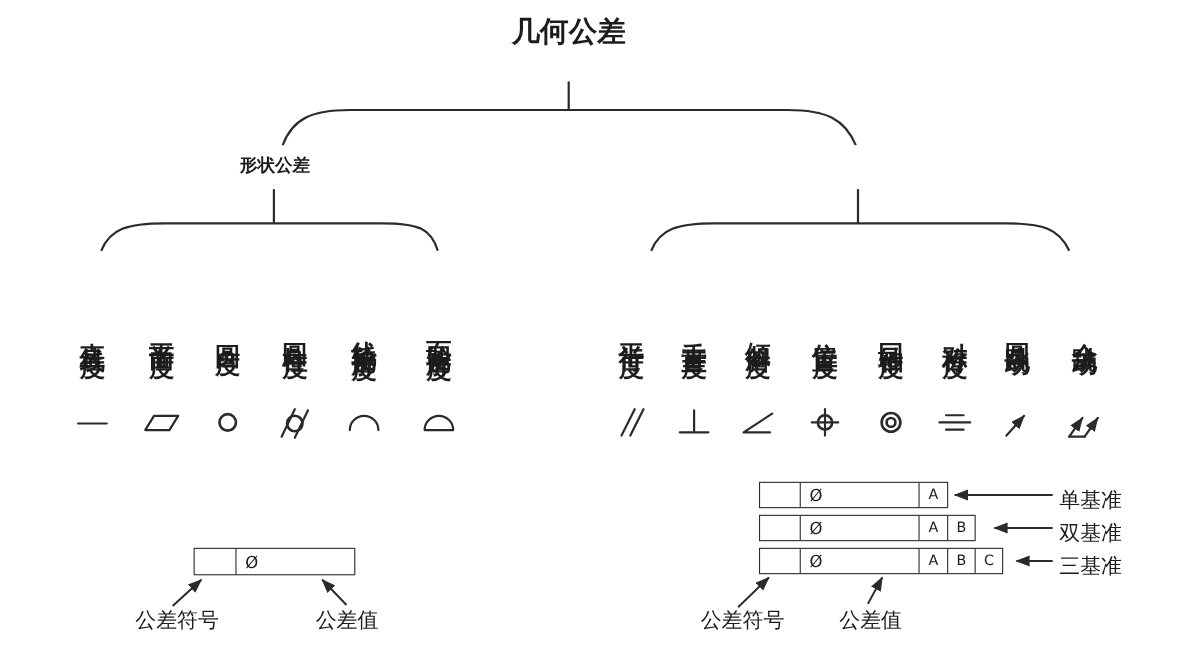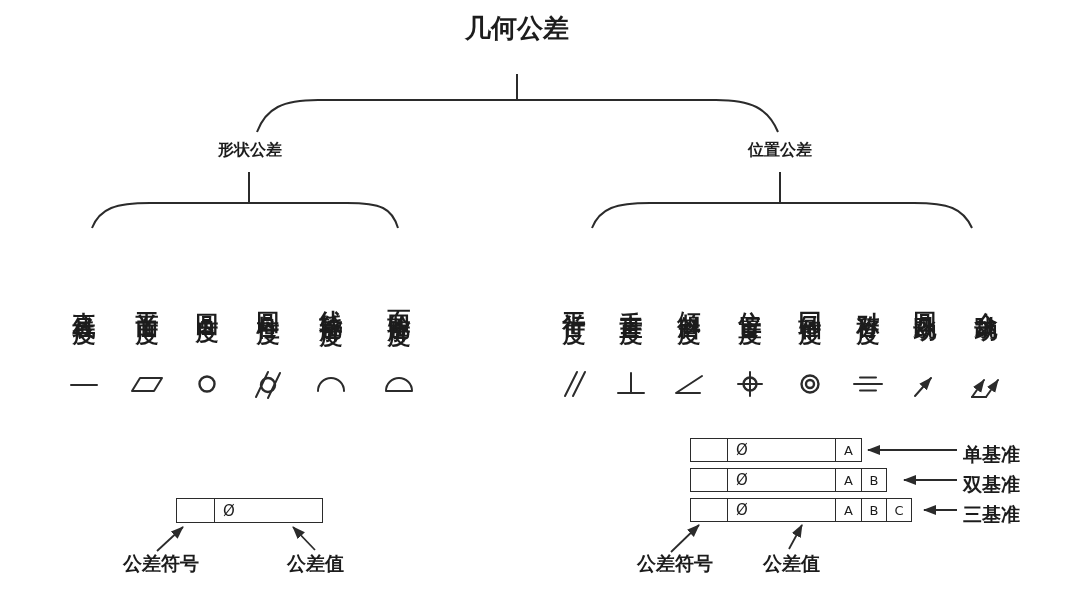--- a/index.html
+++ b/index.html
@@ -15,21 +15,21 @@
   .vlabel{height:122px;display:flex;align-items:center;justify-content:center;
           writing-mode:vertical-rl;text-orientation:upright;font-size:23px;font-weight:700;
           letter-spacing:4px;line-height:1;white-space:nowrap;}
   .sym{margin-top:6px;display:block;}
   .sym *{stroke:#2b2b2b;stroke-width:2.4;fill:none;stroke-linecap:round;stroke-linejoin:round;}
   .frame{position:absolute;display:flex;border:1.5px solid #2b2b2b;box-sizing:border-box;background:#fff;}
   .fcell{border-left:1.5px solid #2b2b2b;height:100%;display:flex;align-items:center;justify-content:center;
          box-sizing:border-box;font-family:"DejaVu Sans","Liberation Sans",sans-serif;font-size:13px;color:#1c1c1c;}
   .fcell.first{border-left:none;}
   .fcell.dia{flex:1;justify-content:flex-start;padding-left:8px;font-size:15px;}
-  .note{position:absolute;font-size:19px;font-weight:700;white-space:nowrap;}
+  .note{position:absolute;font-size:19px;font-weight:400;white-space:nowrap;}
 </style>
 </head>
 <body>
 
 <div class="canvas">
 
   <svg class="overlay" viewBox="0 0 1080 596">
     <defs>
       <marker id="ah" markerUnits="userSpaceOnUse" markerWidth="15" markerHeight="12" refX="12" refY="5" orient="auto">
         <path d="M0 0 L13 5 L0 10 Z" style="fill:#2b2b2b;stroke:none;"></path>
@@ -103,21 +103,20 @@
     <path class="arrow" marker-end="url(#ah)" d="M957 450 L868 450"></path>
     <path class="arrow" marker-end="url(#ah)" d="M957 480 L904 480"></path>
     <path class="arrow" marker-end="url(#ah)" d="M957 510 L924 510"></path>
   </svg>
 
   <div class="title">
     <div>几何公差</div>
   </div>
 
   <div class="branch" style="left:250px">形状公差</div>
-  <div class="branch" style="left:780px">位置公差</div>
 
   <div class="col" style="left:84px">
     <div class="vlabel">直线度</div>
     <svg class="sym" width="40" height="36">
         <use href="#sym-straightness"></use>
       </svg>
   </div>
   <div class="col" style="left:147px">
     <div class="vlabel">平面度</div>
     <svg class="sym" width="40" height="36">

